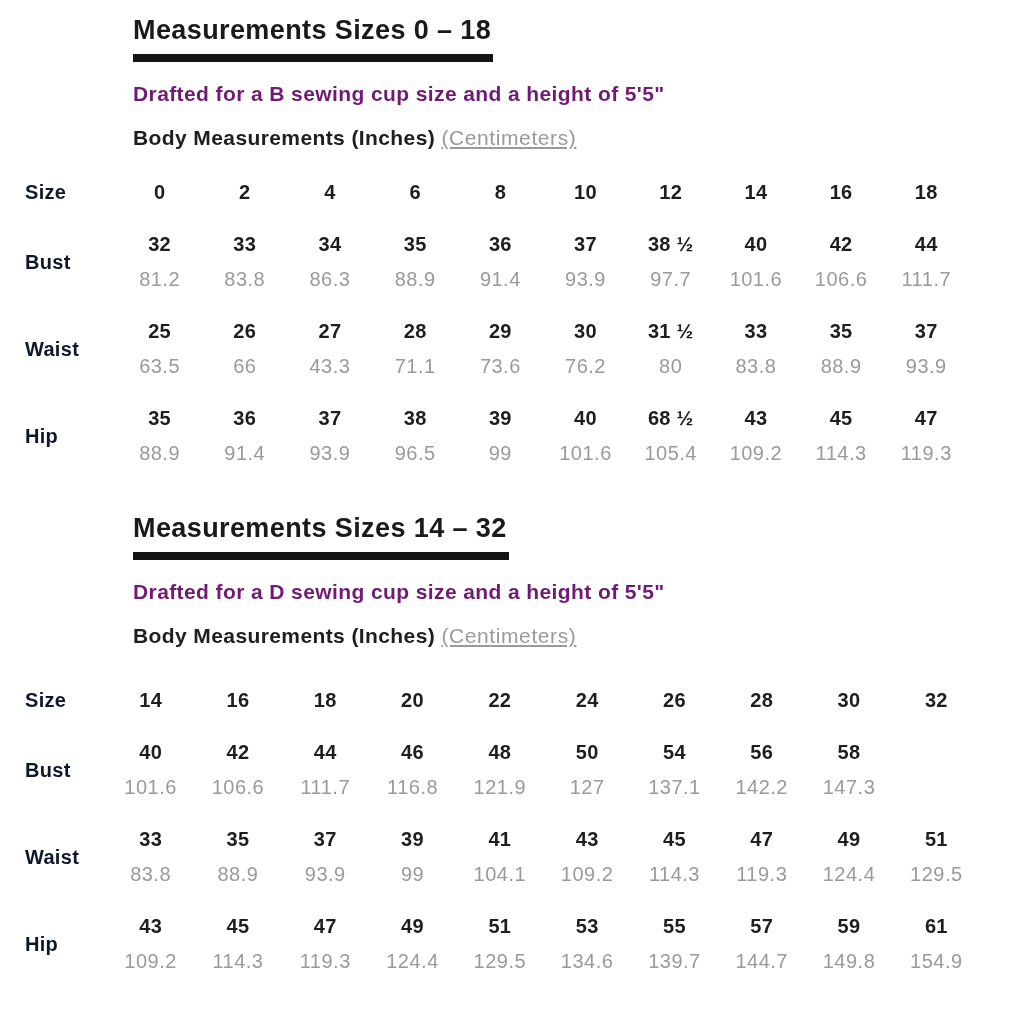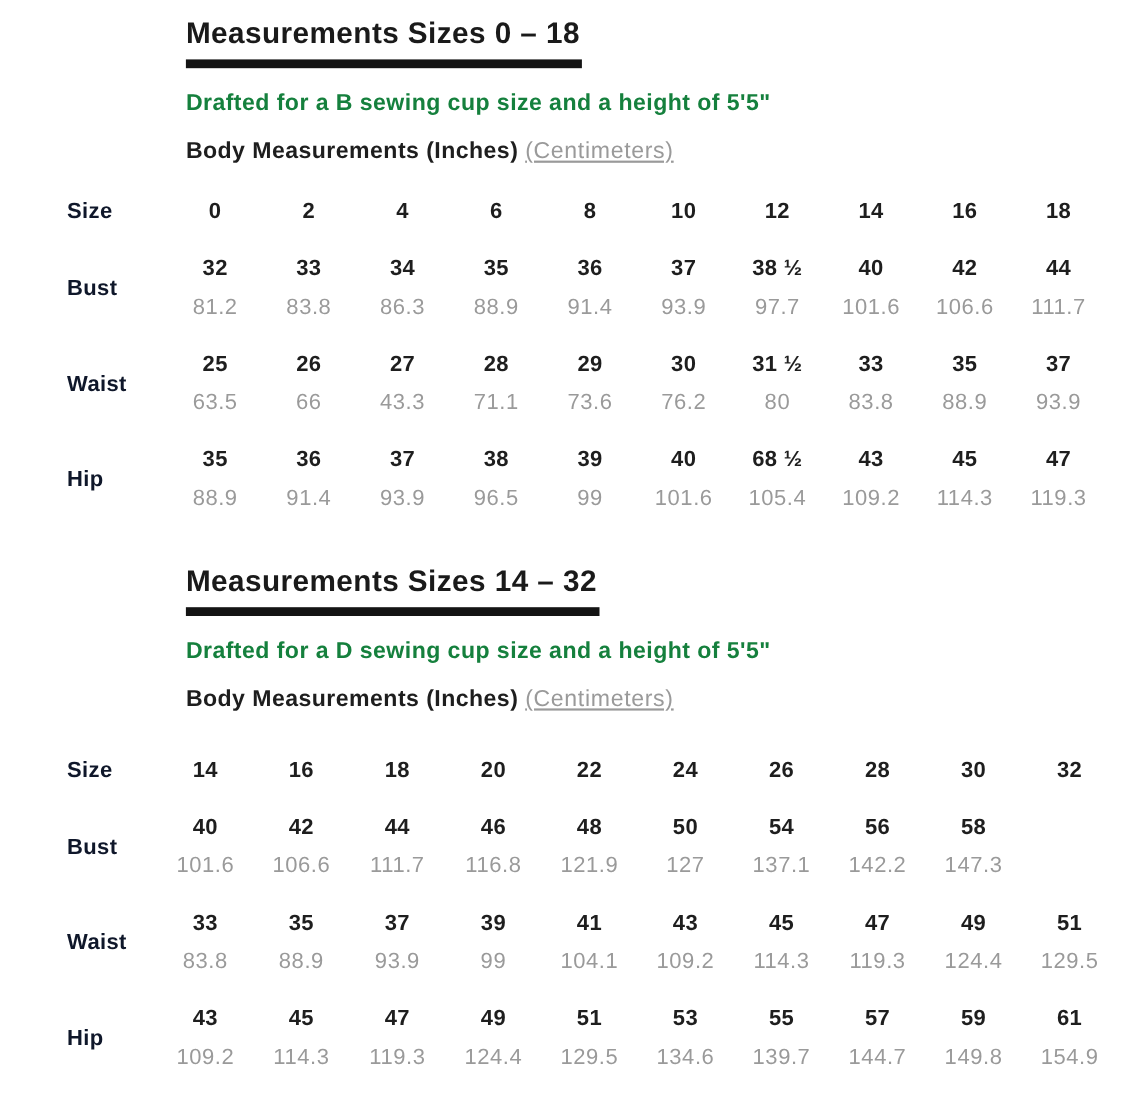--- a/index.html
+++ b/index.html
@@ -4,41 +4,41 @@
 <style>
   * { box-sizing: border-box; }
   html, body { margin: 0; padding: 0; }
   body {
     width: 1024px; height: 1009px;
     background: #ffffff;
     font-family: "Liberation Sans", "DejaVu Sans", sans-serif;
     color: #1e1e1e;
     overflow: hidden;
   }
-  .page { position: relative; width: 848px; height: 1009px; padding-top: 14px; margin-left: 36px; }
+  .page { position: relative; width: 848px; height: 1009px; padding-top: 14px; }
 
   .title {
     display: inline-block;
     margin: 0 0 0 133px;
     font-size: 27px;
     font-weight: 700;
     letter-spacing: 0.4px;
     line-height: 33px;
     color: #1a1a1a;
     border-bottom: 8px solid #141414;
     padding-bottom: 7px;
     padding-right: 2px;
   }
   .subtitle {
     margin: 19px 0 0 133px;
     font-size: 21px;
     font-weight: 700;
     letter-spacing: 0.4px;
     line-height: 26px;
-    color: #15803d;
+    color: #701a75;
   }
   .units {
     margin: 18px 0 0 133px;
     font-size: 21px;
     font-weight: 700;
     letter-spacing: 0.4px;
     line-height: 26px;
     color: #1e1e1e;
   }
   .units .u-cm { color: #9a9a9a; font-weight: 400; letter-spacing: 0.6px; text-decoration: underline; }

